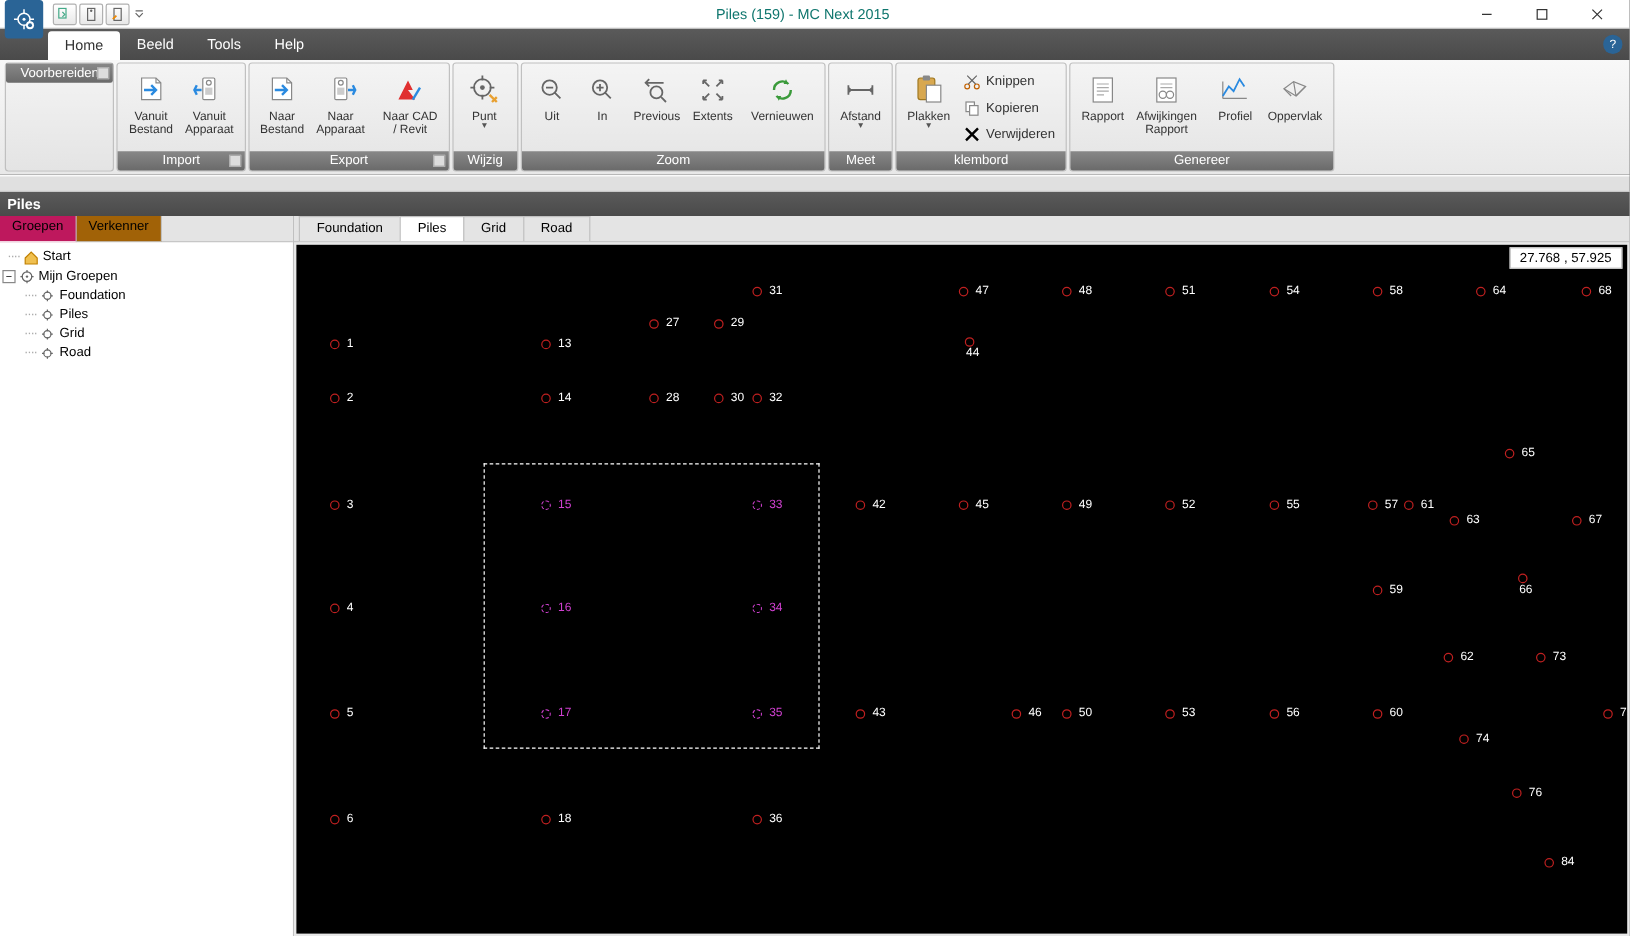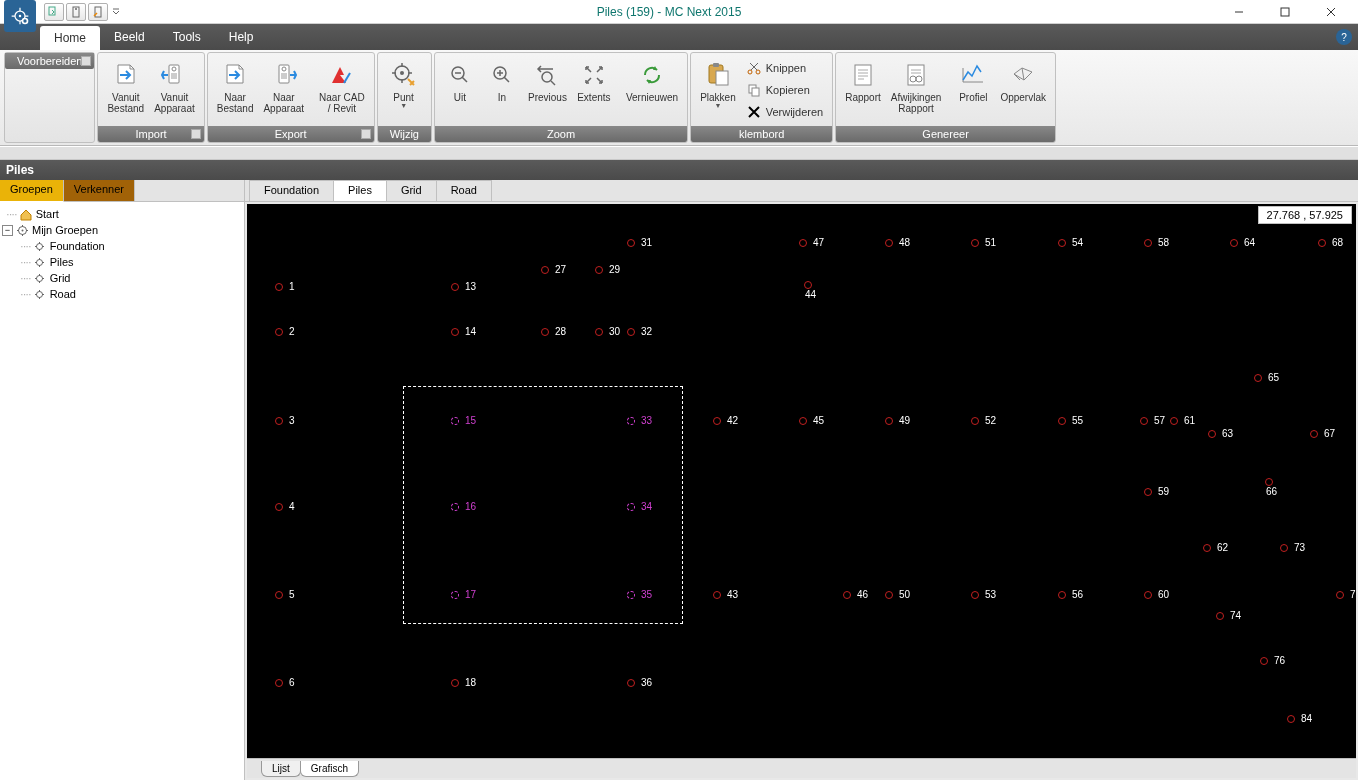--- a/index.html
+++ b/index.html
@@ -42,21 +42,21 @@
 .gray-bar { height: 14px; background: #e0e0e0; border-top: 1px solid #fff; border-bottom: 1px solid #c8c8c8; }
 
 
 .panel-header { height: 20px; background: linear-gradient(#5a5a5a,#4a4a4a); color: #fff; font-weight: bold; padding: 2px 6px; display: flex; align-items: center; font-size: 12px; }
 
 
 .main { display: flex; height: calc(780px - 24px - 26px - 96px - 14px - 20px); }
 .left-panel { width: 245px; background: #f0f0f0; border-right: 1px solid #c0c0c0; display: flex; flex-direction: column; }
 .left-tabs { height: 22px; display: flex; background: #e4e4e4; border-bottom: 1px solid #c0c0c0; }
 .left-tab { padding: 3px 10px; border-right: 1px solid #c0c0c0; cursor: pointer; font-size: 11px; background: #a16207; }
-.left-tab.active { background: #eab308; border-bottom: 1px solid #fff; margin-bottom: -1px; }
+.left-tab.active { background: #be185d; border-bottom: 1px solid #fff; margin-bottom: -1px; }
 .tree { padding: 4px 2px; background: #fff; flex: 1; }
 .tree-item { display: flex; align-items: center; padding: 1px 0; cursor: pointer; }
 .tree-indent { display: inline-block; }
 .tree-toggle { width: 11px; height: 11px; border: 1px solid #888; display: inline-flex; align-items: center; justify-content: center; font-size: 9px; margin-right: 2px; background: #fff; }
 .tree-dots { color: #aaa; margin: 0 2px 0 4px; letter-spacing: -1px; }
 .tree-icon { width: 14px; height: 14px; margin-right: 3px; display: inline-flex; align-items: center; justify-content: center; }
 .tree-label { font-size: 11px; }
 
 .right-panel { flex: 1; display: flex; flex-direction: column; background: #e8e8e8; }
 .right-tabs { height: 22px; display: flex; background: #e4e4e4; border-bottom: 1px solid #c0c0c0; padding-left: 4px; }
@@ -297,20 +297,36 @@
             </svg>
           </div>
         <div class="label">Vernieuwen</div>
       </div>
     </div>
     <div class="ribbon-group-title">
         <span>Zoom</span>
       </div>
   </div>
 
+  <div class="ribbon-group">
+    <div class="ribbon-group-body">
+      <div class="ribbon-btn-lg">
+        <div class="icon">
+            <svg width="28" height="28" viewBox="0 0 28 28">
+              <path d="M4 14h20M4 10v8M24 10v8M6 14l-2-2M6 14l-2 2M22 14l2-2M22 14l2 2" stroke="#666" stroke-width="1.5" fill="none"></path>
+            </svg>
+          </div>
+        <div class="label">Afstand</div>
+        <div class="drop-arrow">▼</div>
+      </div>
+    </div>
+    <div class="ribbon-group-title">
+        <span>Meet</span>
+      </div>
+  </div>
 
   <div class="ribbon-group">
     <div class="ribbon-group-body">
       <div class="ribbon-btn-lg">
         <div class="icon">
             <svg width="28" height="28" viewBox="0 0 28 28">
               <rect x="5" y="4" width="14" height="18" rx="2" fill="#d8a850" stroke="#a07820"></rect>
               <rect x="9" y="2" width="6" height="4" rx="1" fill="#888"></rect>
               <rect x="12" y="10" width="12" height="14" fill="#fff" stroke="#888"></rect>
             </svg>
@@ -701,19 +717,15 @@
           <div class="pile-pt" style="left: 1013px; top: 451px;">
             <div class="pile-circ"></div>
             <div class="pile-lbl">76</div>
           </div>
           <div class="pile-pt" style="left: 1040px; top: 509px;">
             <div class="pile-circ"></div>
             <div class="pile-lbl">84</div>
           </div>
           <div class="sel-box" style="left: 156px; top: 182px; width: 280px; height: 238px;"></div>
         </div>
-      <div class="bottom-tabs">
-        <div class="bottom-tab">Lijst</div>
-        <div class="bottom-tab active">Grafisch</div>
-      </div>
     </div>
   </div>
 </div>
 
 </body></html>

